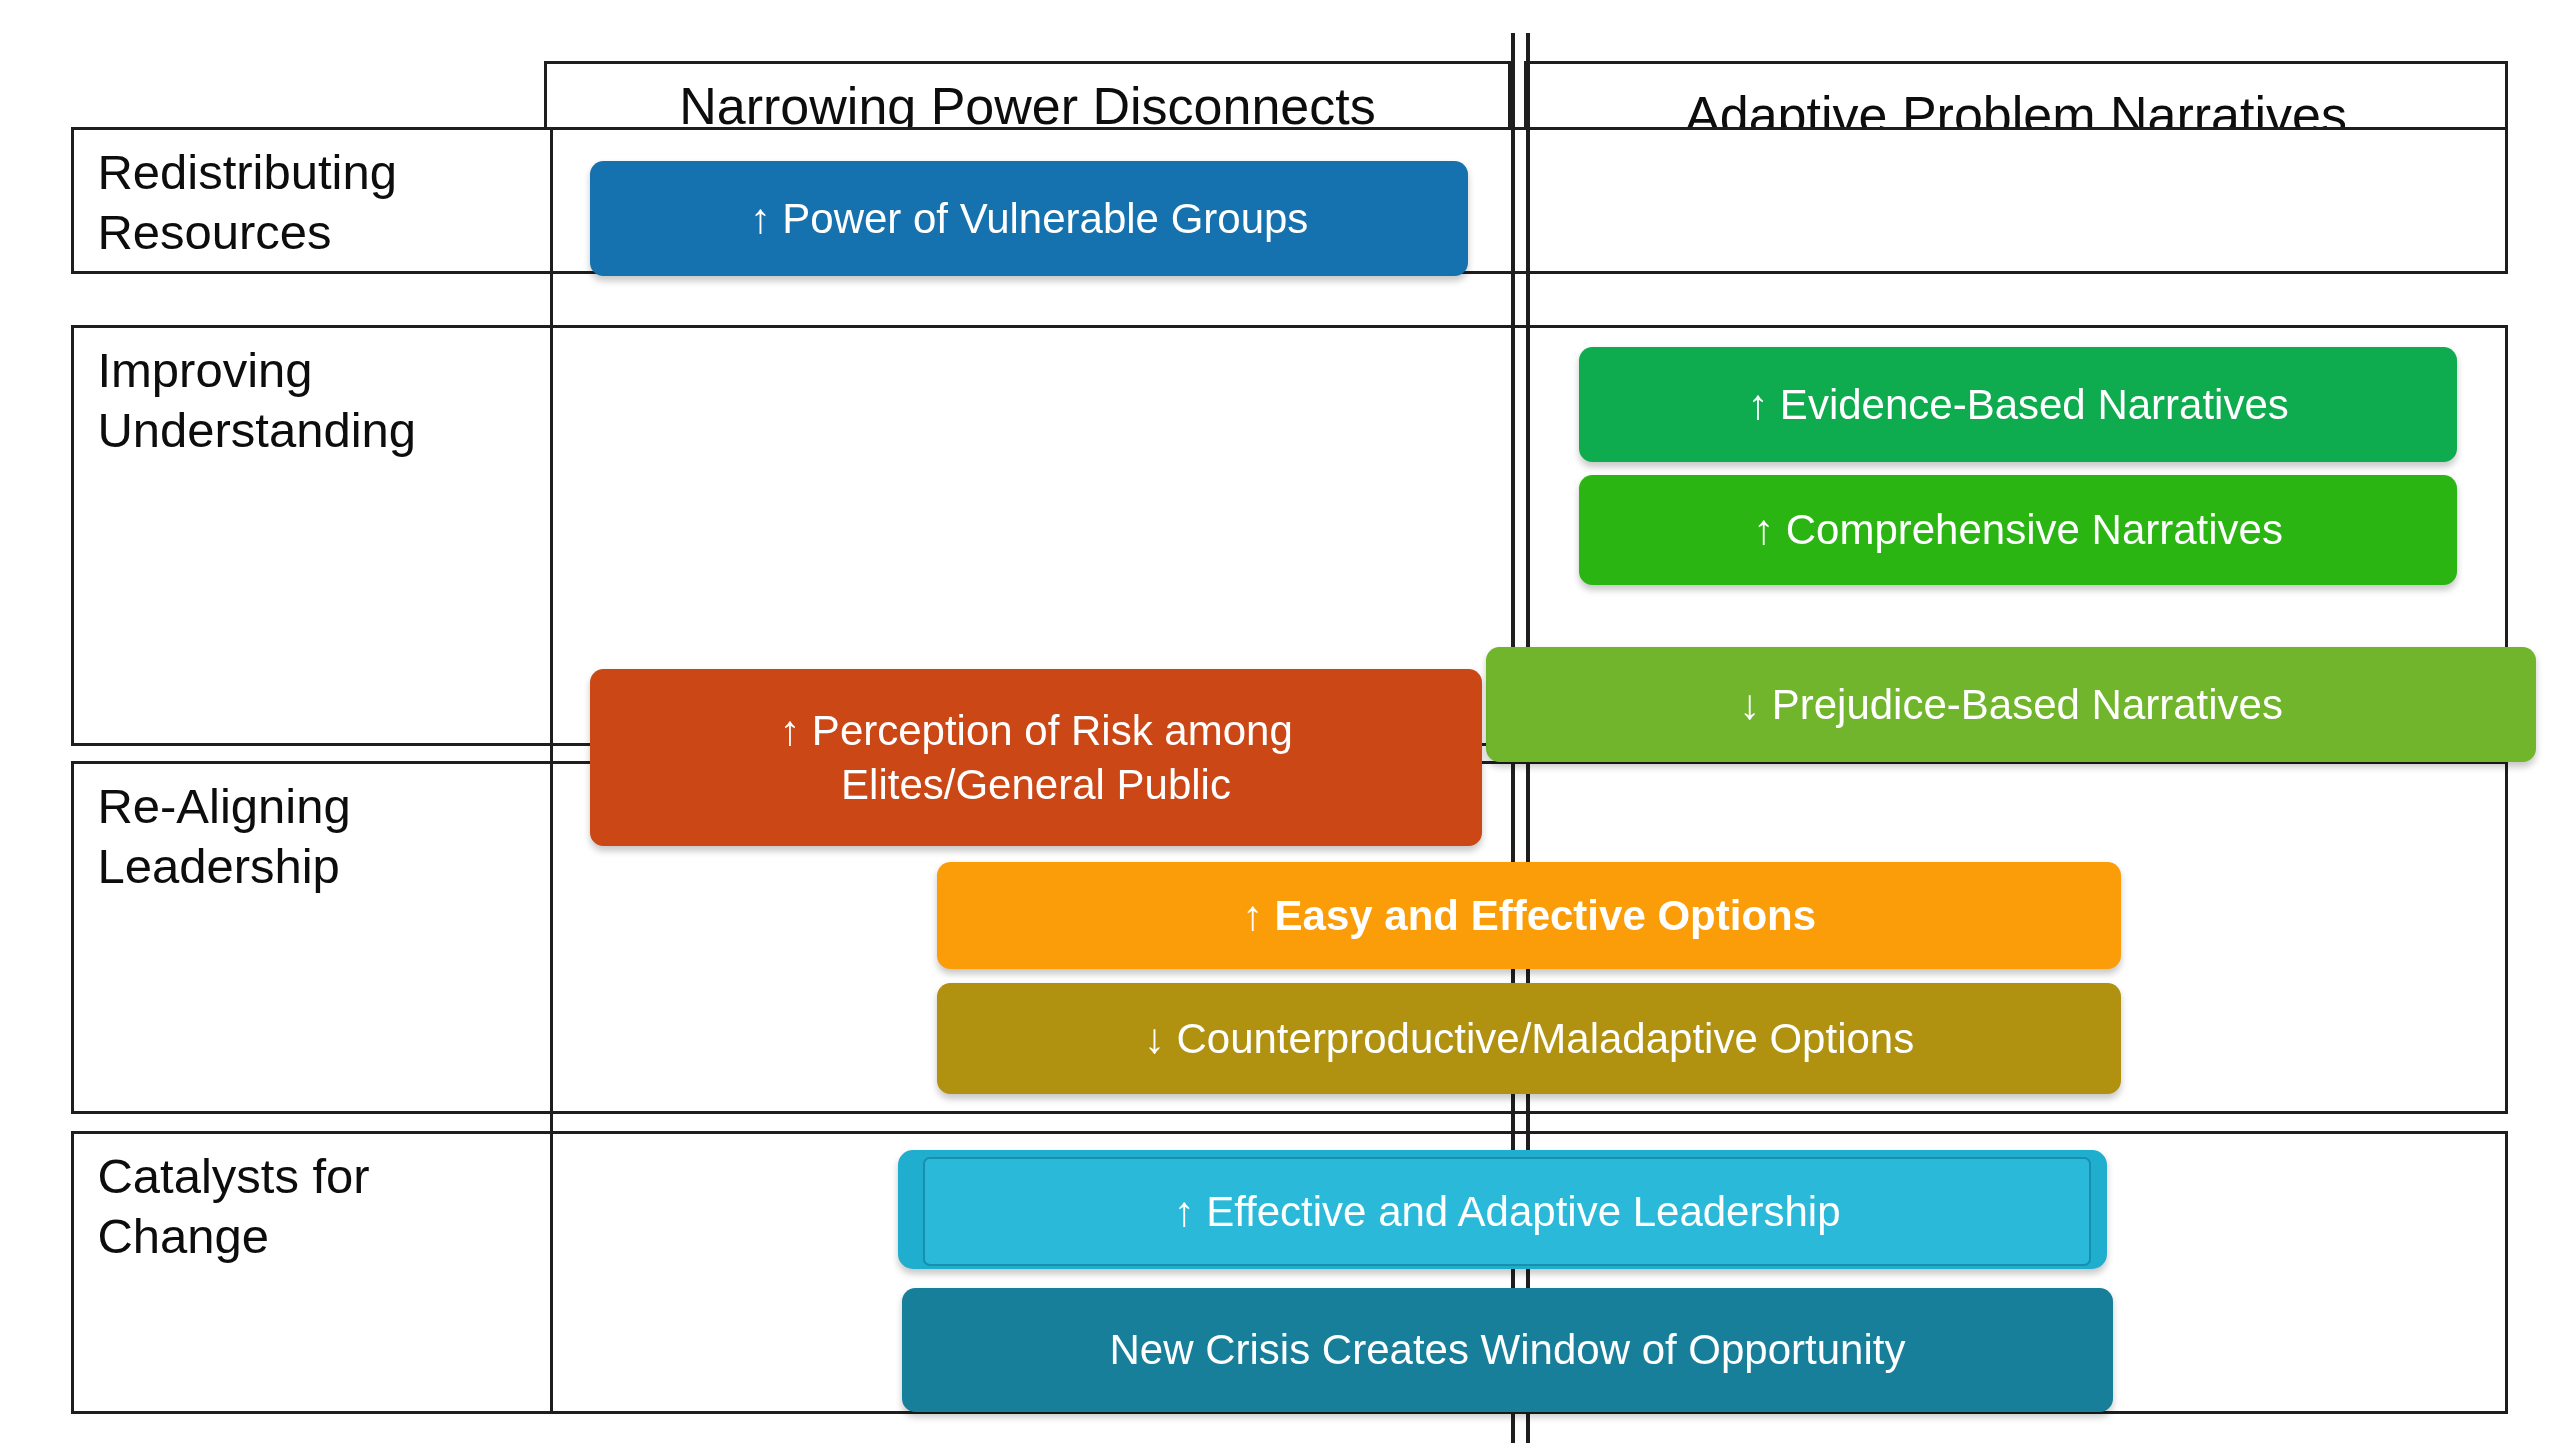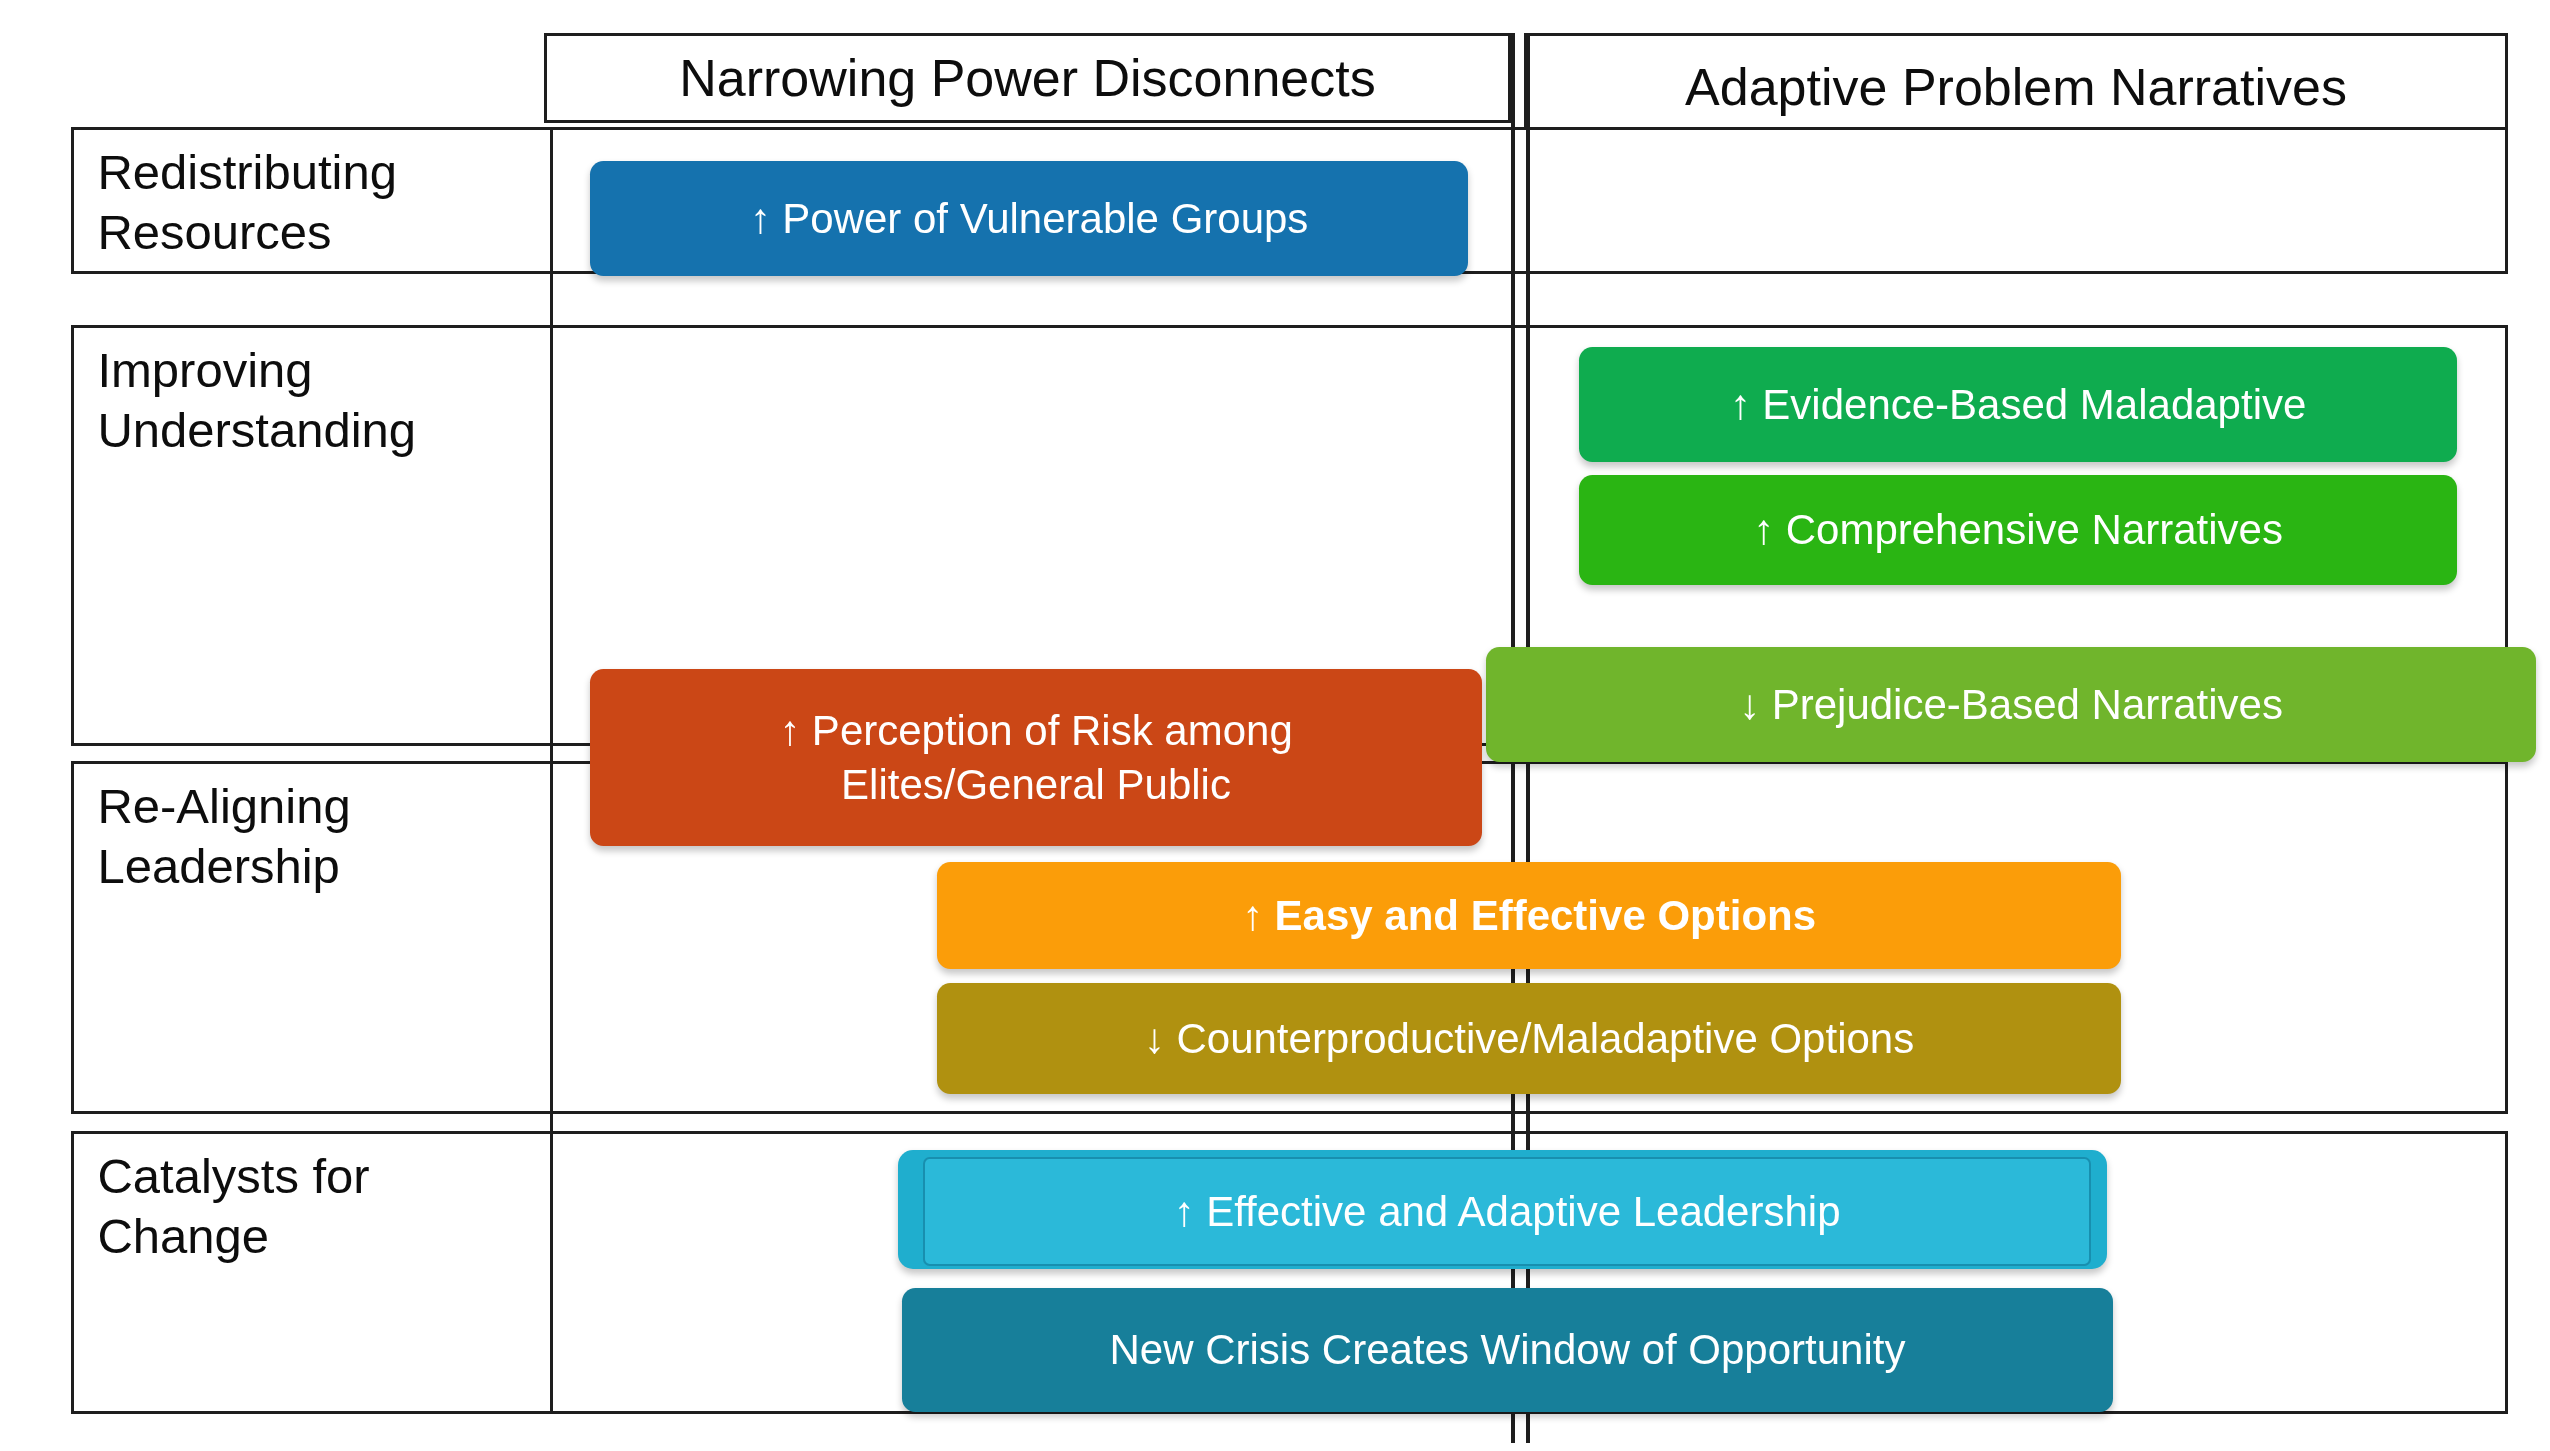--- a/index.html
+++ b/index.html
@@ -1,21 +1,21 @@
 <!DOCTYPE html>
 <html style="font-size:13.4px"><head>
 <meta charset="utf-8">
 <style>
   html,body{margin:0;padding:0;background:#ffffff;}
   body{font-family:"Liberation Sans", sans-serif;}
   .canvas{position:relative;width:2550px;height:1451px;background:#ffffff;overflow:hidden;}
 
   
   .cell{position:absolute;background:#ffffff;border:3.3px solid #1e1e1e;box-sizing:border-box;}
-  .hdr{display:flex;align-items:center;justify-content:center;font-size:52px;color:#0d0d0d;letter-spacing:0px;}
+  .hdr{display:flex;align-items:center;justify-content:center;font-size:52px;color:#0d0d0d;letter-spacing:0px;margin-top:28px;}
   .rowcell{z-index:1;}
   .rowlabel{position:absolute;left:23.4px;top:11.7px;width:443px;font-size:49px;line-height:1.24;color:#0d0d0d;}
   .vline{position:absolute;background:#1e1e1e;z-index:2;}
 
   
   .box{position:absolute;z-index:3;border-radius:13.4px;display:flex;align-items:center;justify-content:center;
        color:#ffffff;font-size:42px;text-align:center;box-shadow:0 4.2px 7.5px rgba(0,0,0,0.22);}
   .box .txt{padding:0 25px;}
 
   #box-header1{left:544px;top:33px;width:967px;height:90px;}
@@ -72,21 +72,21 @@
 
   <div class="vline" id="vline-label"></div>
   <div class="vline" id="vline-col1"></div>
   <div class="vline" id="vline-col2"></div>
 
   <div class="box" id="b-power" style="background-color: rgb(21, 114, 174);">
     <span class="txt">↑ Power of Vulnerable Groups</span>
   </div>
 
   <div class="box" id="b-evidence" style="background-color: rgb(15, 172, 79);">
-    <span class="txt">↑ Evidence-Based Maladaptive</span>
+    <span class="txt">↑ Evidence-Based Narratives</span>
   </div>
 
   <div class="box" id="b-comprehensive" style="background-color: rgb(42, 181, 19);">
     <span class="txt">↑ Comprehensive Narratives</span>
   </div>
 
   <div class="box" id="b-prejudice" style="background-color: rgb(112, 181, 44);">
     <span class="txt">↓ Prejudice-Based Narratives</span>
   </div>
 

